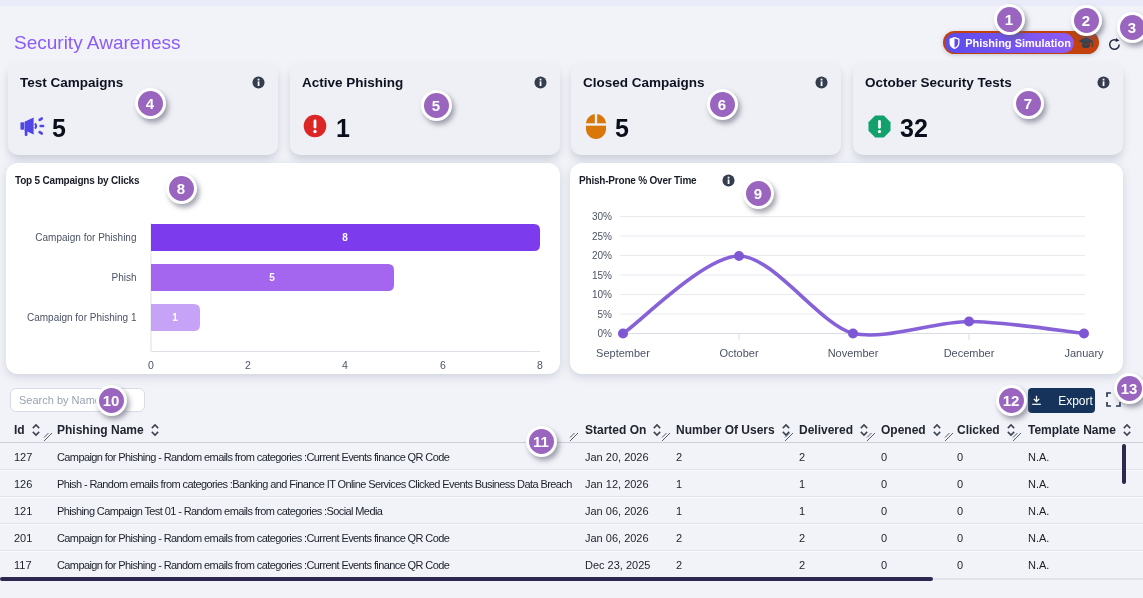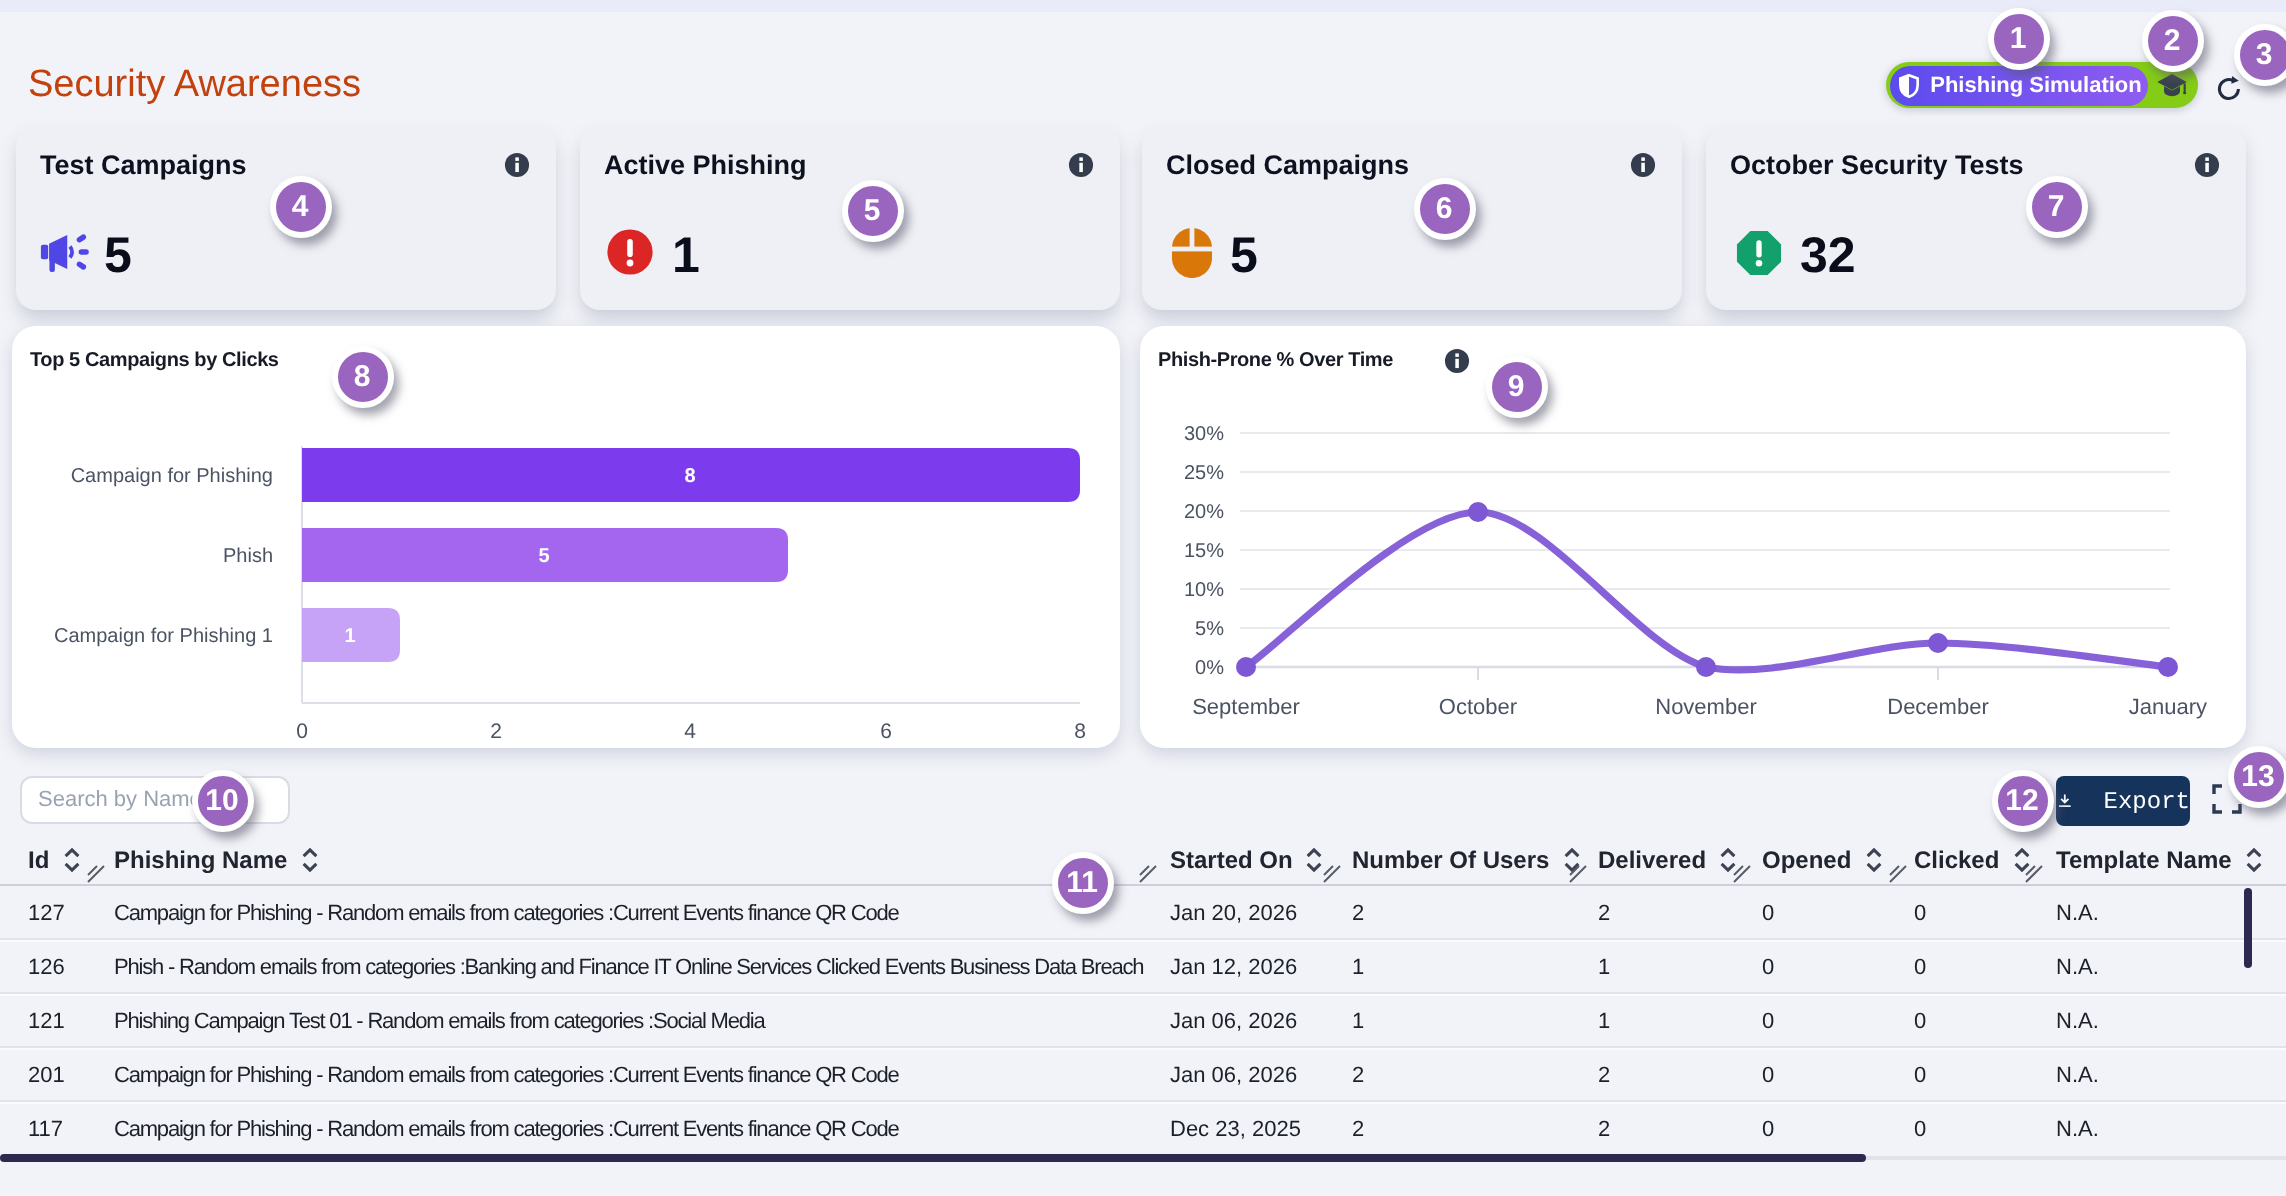--- a/index.html
+++ b/index.html
@@ -1,37 +1,37 @@
 <!DOCTYPE html>
 <html><head>
 <meta charset="utf-8">
 <style>
 * { margin:0; padding:0; box-sizing:border-box; }
 html,body { width:1143px; height:598px; overflow:hidden; }
 body { font-family:"Liberation Sans", sans-serif; background:#f2f3f8; position:relative; }
 .abs { position:absolute; }
 .topband { left:0; top:0; width:1143px; height:6px; background:#e9ebf8; }
-.pagetitle { left:14px; top:32px; font-size:19px; font-weight:500; color:#c2410c; }
+.pagetitle { left:14px; top:32px; font-size:19px; font-weight:500; color:#8b5cf6; }
 .scard { top:63px; width:270px; height:92px; background:#eef0f5; border-radius:10px;
   box-shadow:0 5px 9px -1px rgba(120,130,155,.35); }
 .scard .ttl { position:absolute; left:12px; top:12px; font-size:13.5px; font-weight:700; color:#0d1120; }
 .scard .num2 { position:absolute; top:51px; font-size:25px; font-weight:700; color:#0a0e1b; }
 .info { width:13px; height:13px; }
 .ccard { top:163px; height:211px; background:#fff; border-radius:12px;
   box-shadow:0 3px 8px rgba(130,140,165,.30); }
 .ctitle { position:absolute; left:14px; top:12px; font-size:10px; font-weight:700; color:#161b26; letter-spacing:-0.2px; }
-.capsule { left:943px; top:31px; width:156px; height:23px; background:#84cc16; border-radius:12px;
+.capsule { left:943px; top:31px; width:156px; height:23px; background:#c2410c; border-radius:12px;
   box-shadow:0 1px 4px rgba(120,130,155,.4);text-decoration:underline; }
 .pill { position:absolute; left:2px; top:1.5px; width:129px; height:20px; border-radius:10px;
   background:linear-gradient(90deg,#5b4bee,#8f5cf1); display:flex; align-items:center; justify-content:center; white-space:nowrap; }
 .pill span { color:#fff; font-size:11px; font-weight:700; margin-left:4px; }
 .search { left:10px; top:388px; width:135px; height:24px; background:#fff; border:1px solid #d9dce5;
   border-radius:6px; font-size:11px; color:#9aa2b2; line-height:22px; padding-left:8px; }
 .export { left:1028px; top:388px; width:67px; height:25px; background:#16335b; border-radius:4px;
-  display:flex; align-items:center; justify-content:center; gap:15px; color:#fff; font-size:12px;font-family:Liberation Mono, monospace; }
+  display:flex; align-items:center; justify-content:center; gap:15px; color:#fff; font-size:12px; }
 .hcell { top:421px; font-size:12px; font-weight:700; color:#20252f; display:flex; align-items:flex-end; gap:6px; height:16px;}
 .hborder { left:0; top:442px; width:1143px; height:1px; background:#ccd0db; }
 .row-sep { left:0; width:1143px; height:1px; background:#fbfbfd; box-shadow:0 -1px 0 rgba(213,216,226,.6);}
 .cell { font-size:11px; color:#1b202a; }
 .namecell { letter-spacing:-0.6px;text-align:right; }
 .hsb { left:0; top:577px; width:933px; height:3.5px; background:#2e2750; border-radius:2px; }
 .hsbtrack { left:933px; top:578px; width:210px; height:1.5px; background:#e2e3ea; }
 .vsb { left:1122px; top:444px; width:3.5px; height:40px; background:#2e2750; border-radius:2px; }
 .bdg { box-sizing:content-box; width:25px; height:25px; border-radius:50%; background:#9965bf; border:3px solid #fff;
   box-shadow:2.5px 3.5px 5px rgba(90,90,110,.55); color:#fff; font-weight:700; font-size:15px;

